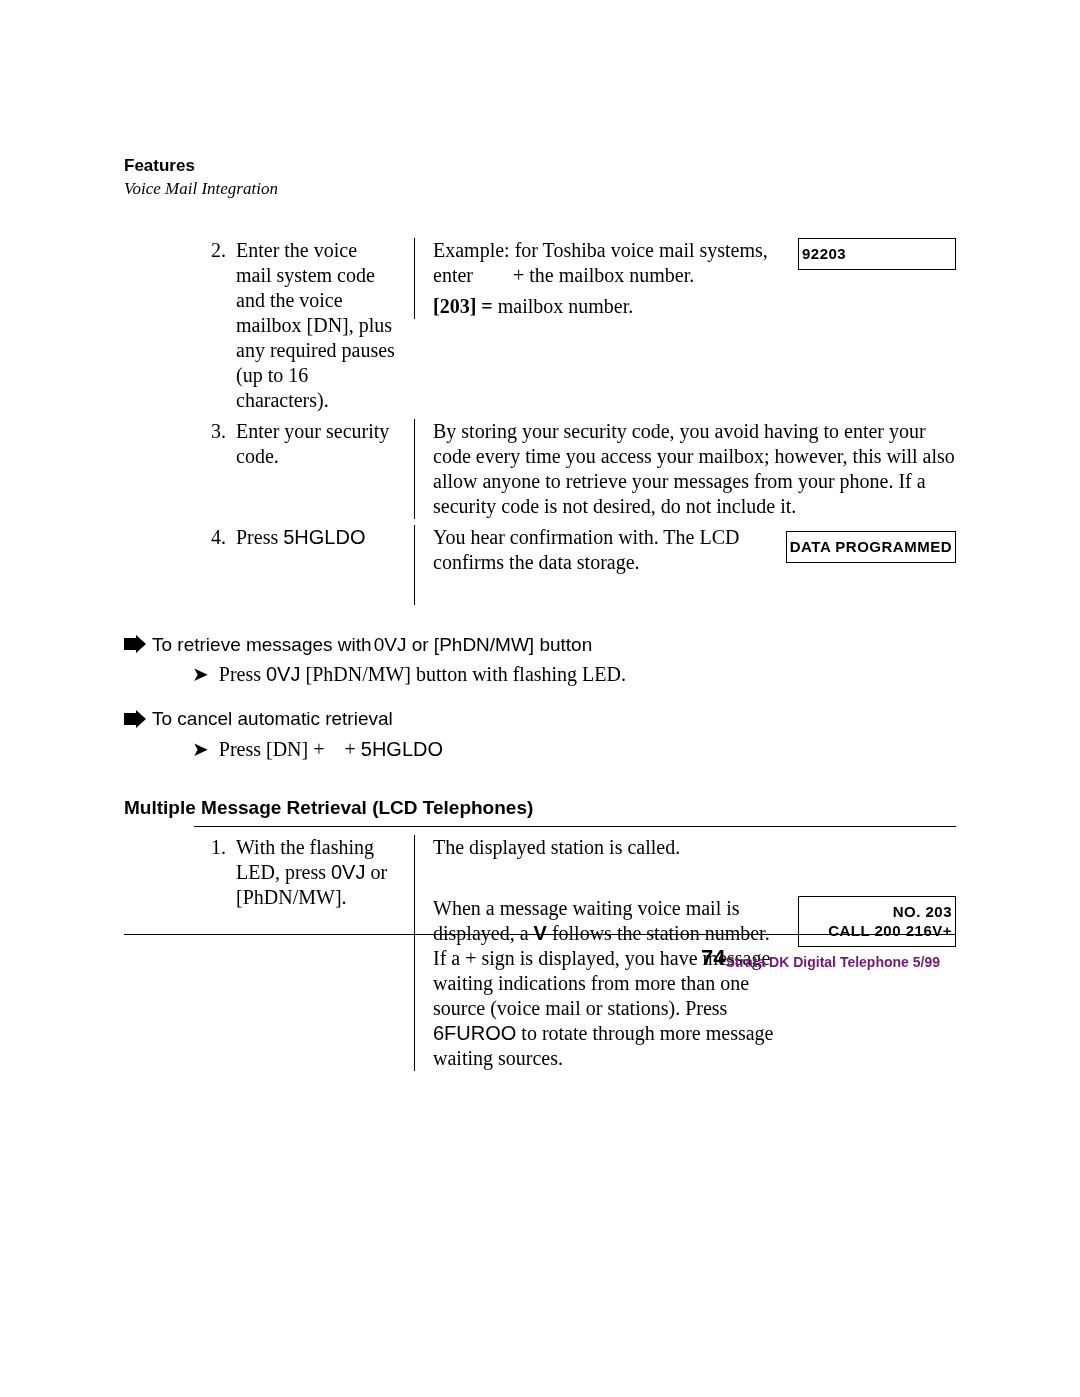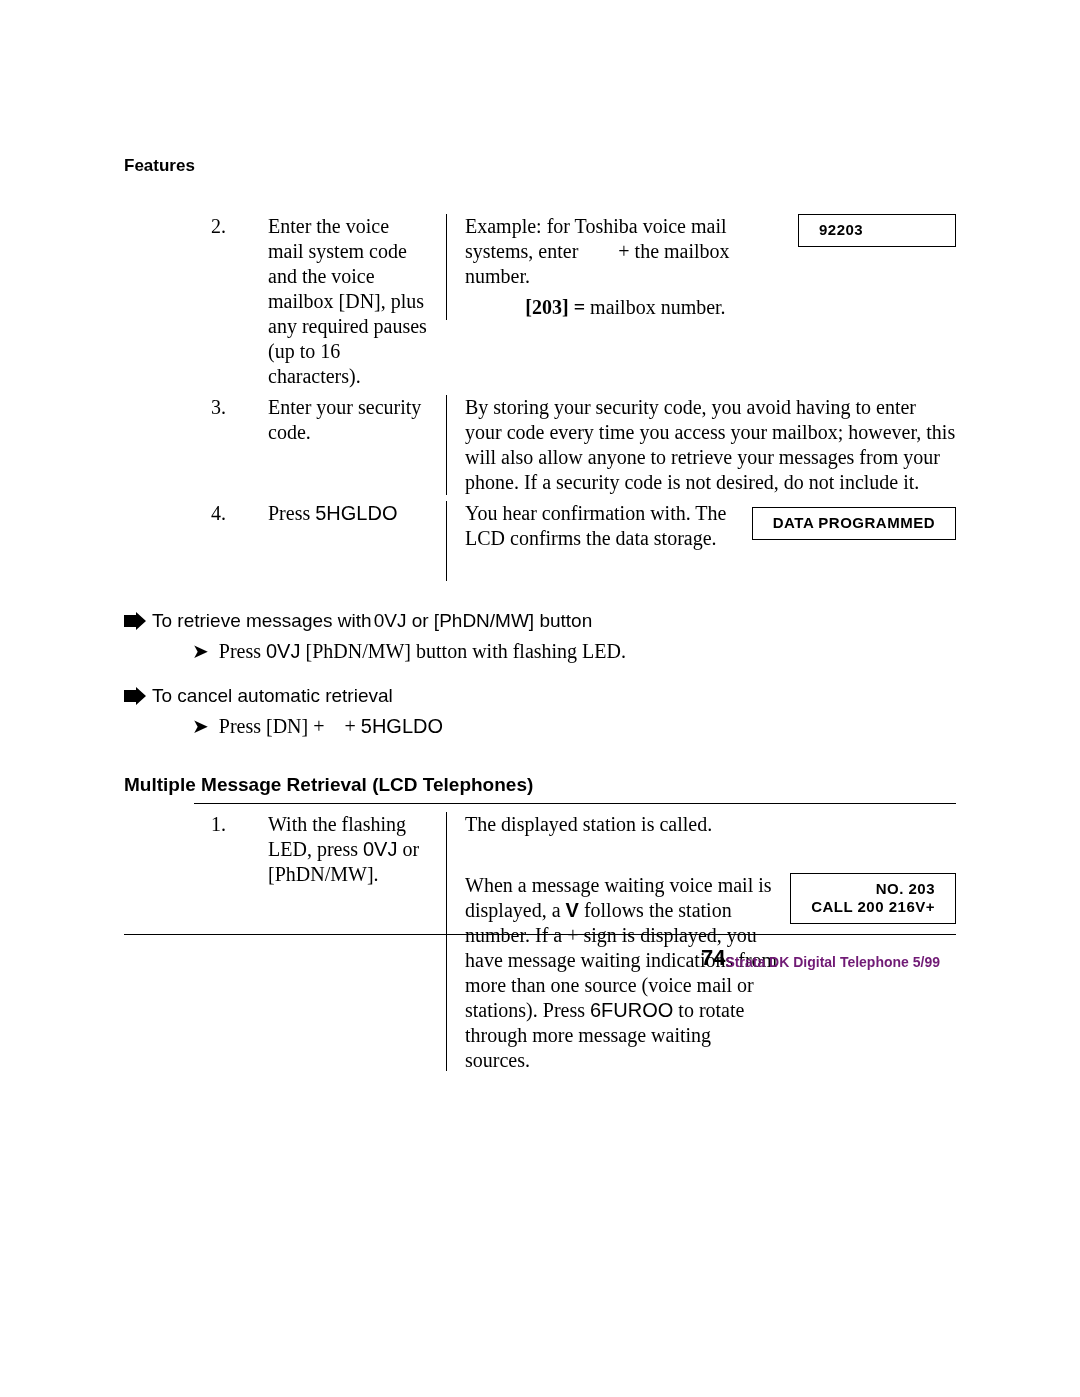--- a/index.html
+++ b/index.html
@@ -39,36 +39,35 @@
   .step-num {
     width: 102px;
     text-align: right;
     padding-right: 10px;
     flex-shrink: 0;
   }
   .step-text {
     width: 160px;
     flex-shrink: 0;
     padding-right: 18px;
-    margin-left: 32px;
   }
   .step-expl {
     flex: 1;
     border-left: 1px solid #000;
     padding-left: 18px;
     min-height: 100%;
   }
   .expl-line { display:flex; align-items:flex-start; }
   .expl-left { flex:1; padding-right:12px;}
   .lcd-box {
     border: 1.5px solid #000;
     font-family: Arial, Helvetica, sans-serif;
     font-weight: bold;
     font-size: 15px;
-    padding: 6px 20px;
+    padding: 6px 3px;
     box-sizing: border-box;
     letter-spacing: 0.5px;
     min-width: 158px;
     text-align: left;
     white-space: pre;
   }
   .lcd-box.center { text-align:right; }
   .bold { font-weight: bold; }
   .sans { font-family: Arial, Helvetica, sans-serif; text-align: center; }
 
@@ -142,32 +141,33 @@
   }
   .gap-top { margin-top: 36px; }
 </style>
 </head>
 <body>
 
 <div class="page">
 
   <div>
     <div class="hdr-features">Features</div>
+    <div class="hdr-sub">Voice Mail Integration</div>
   </div>
 
   <div class="steps">
 
     <div class="step-row" style="min-height:120px;">
       <div class="step-num">2.</div>
       <div class="step-text">Enter the voice mail system code and the voice mailbox [DN], plus any required pauses (up to 16 characters).</div>
       <div class="step-expl">
         <div class="expl-line">
           <div class="expl-left">
             <span>Example: for Toshiba voice mail systems, enter </span><span style="display:inline-block;width:30px;"></span><span> + the mailbox number.</span>
-            <div style="margin-top:6px;text-align:center;">
+            <div style="margin-top:6px;">
               <span class="bold">[203] =</span><span> mailbox number.</span>
             </div>
           </div>
           <div class="lcd-box">92203</div>
         </div>
       </div>
     </div>
 
     <div class="step-row">
       <div class="step-num">3.</div>

